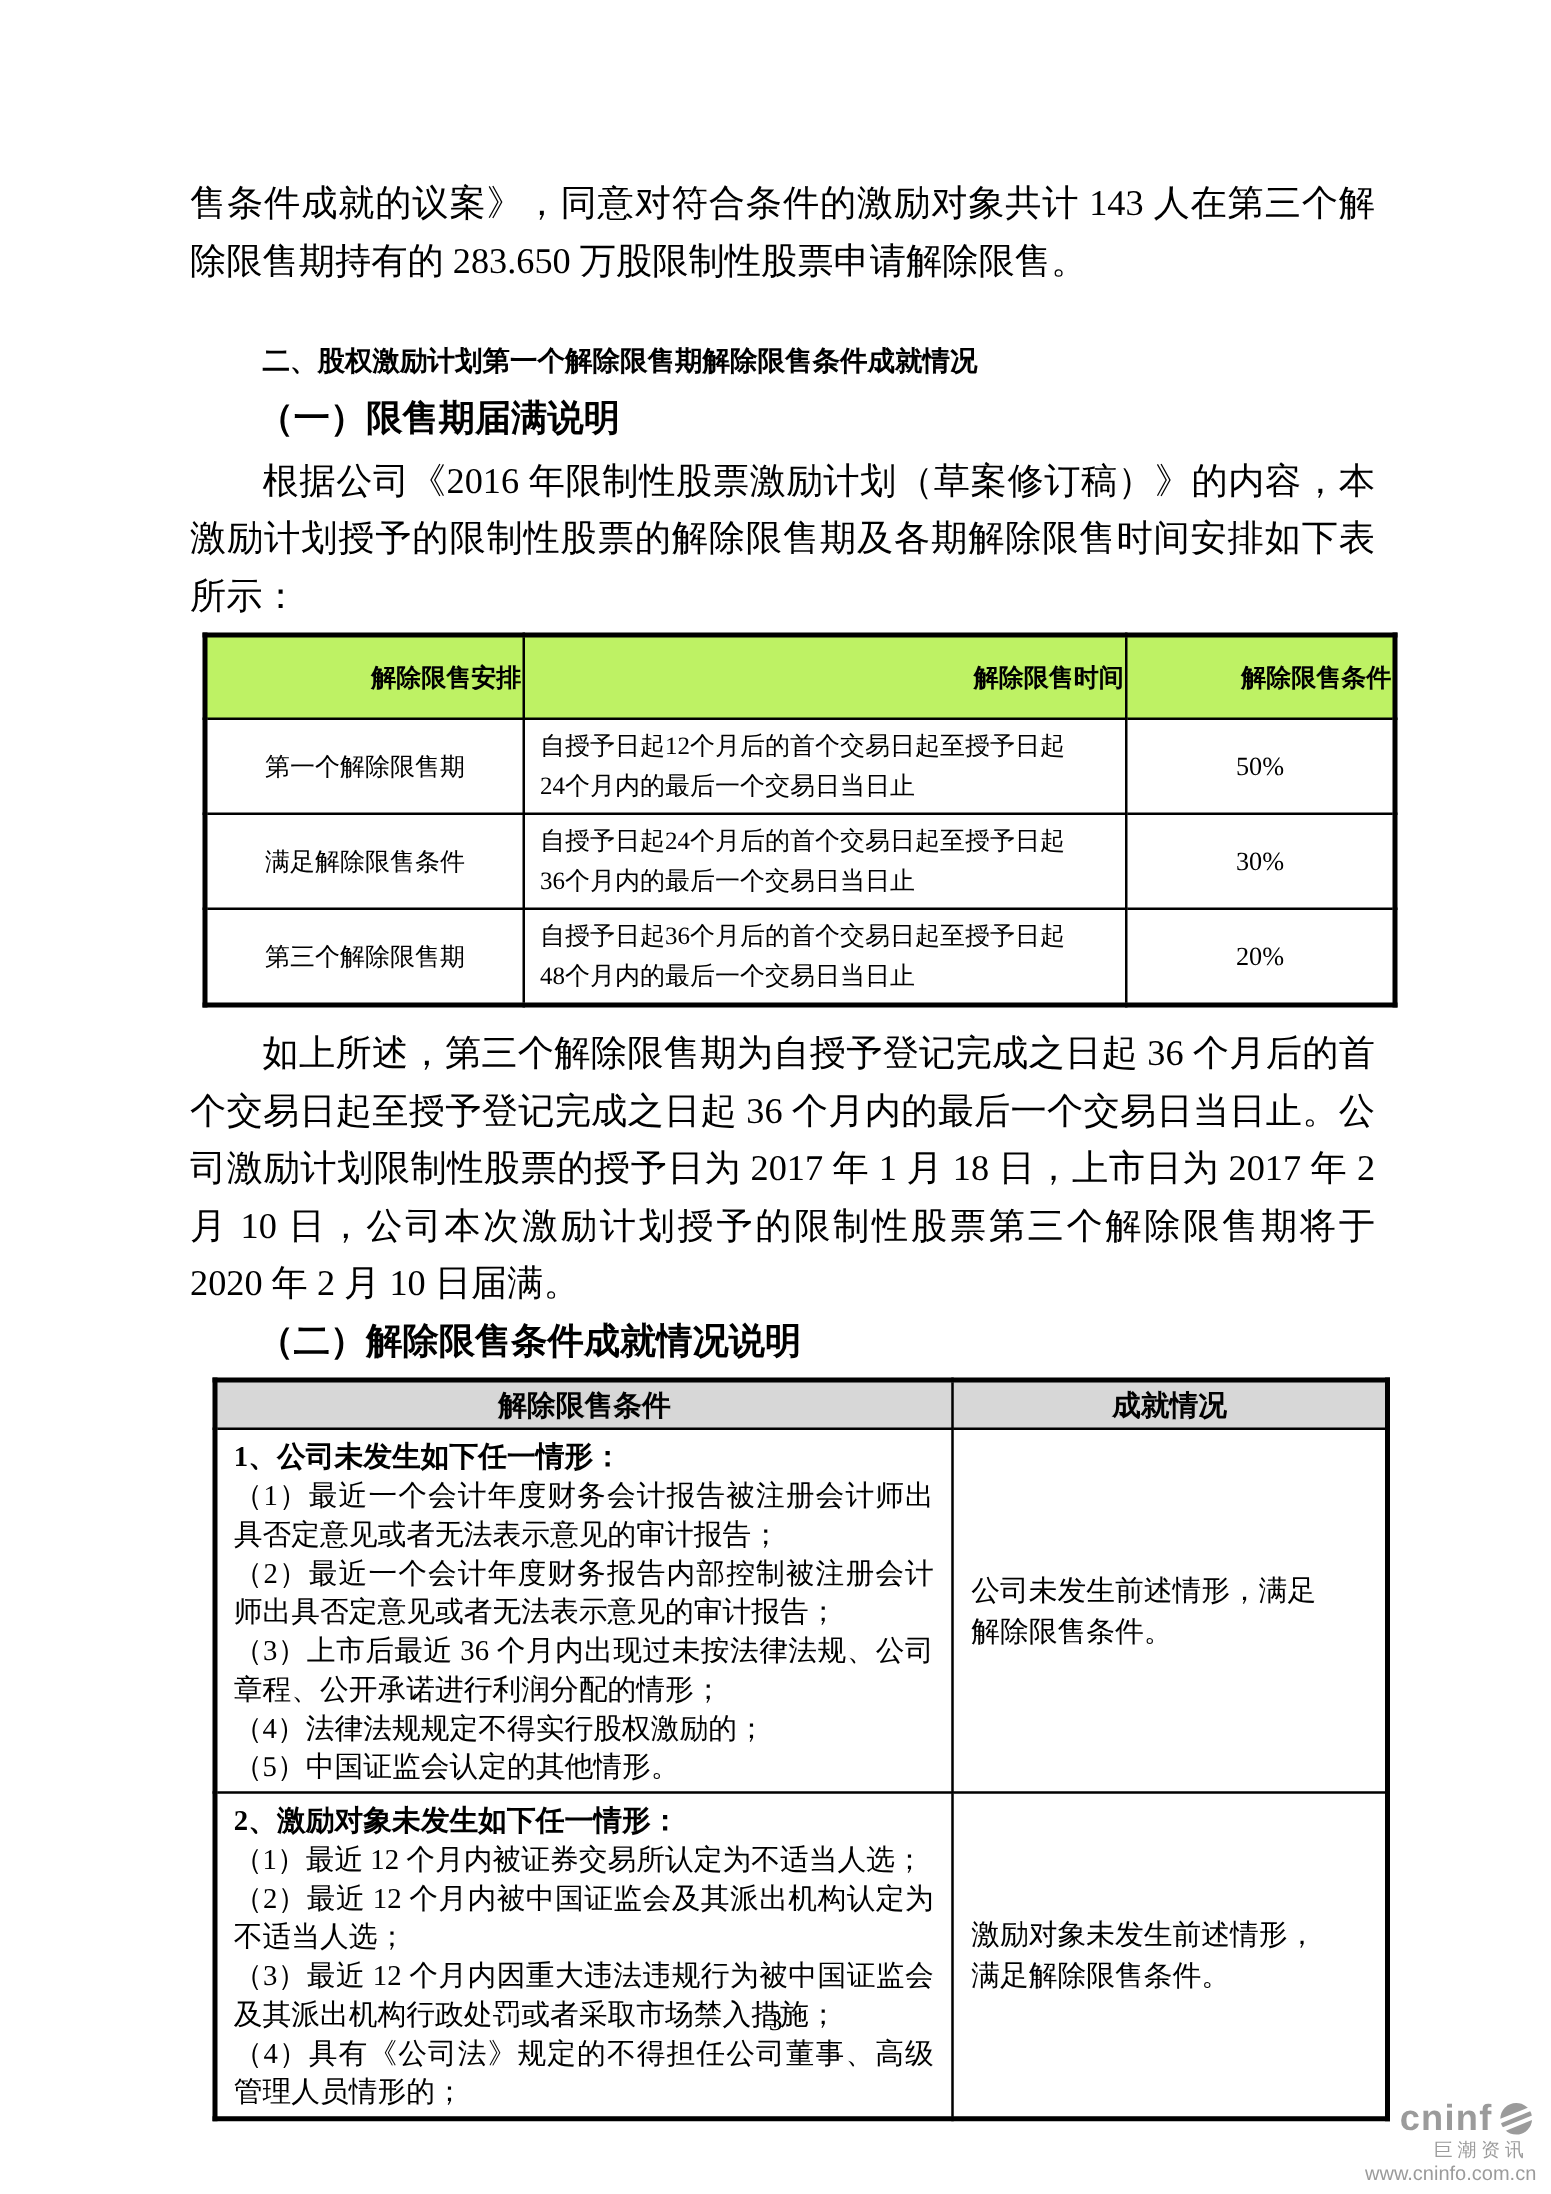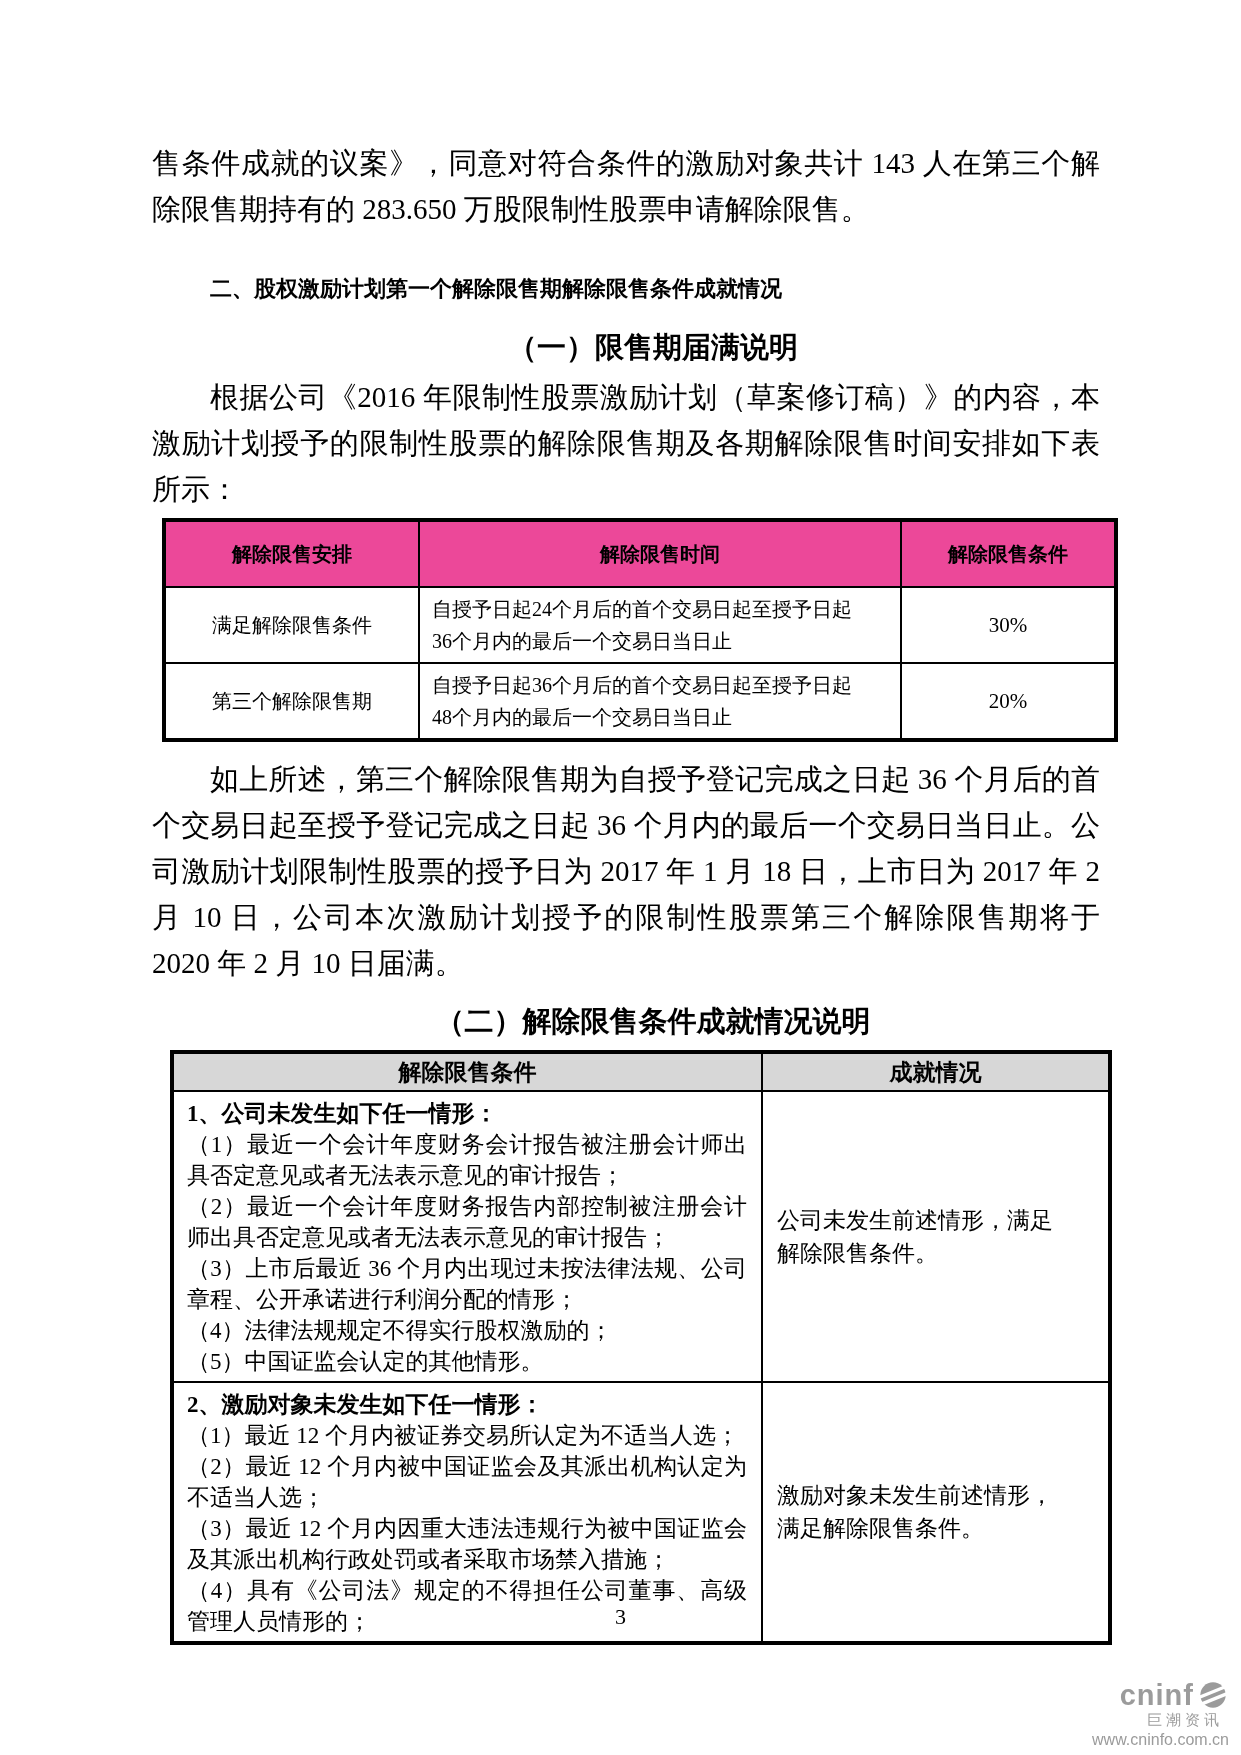--- a/index.html
+++ b/index.html
@@ -32,44 +32,43 @@
     line-height: 46px;
     text-indent: 58px;
     margin-top: 34px;
   }
   .h3 {
     font-family: "Liberation Sans", sans-serif;
     font-weight: bold;
     font-size: 29px;
     line-height: 46px;
     text-indent: 54px;
-    margin-top: 12px;
-    text-align: center;
+    margin-top: 0;
   }
   .mt4 { margin-top: 4px; }
   .mt14 { margin-top: 14px; }
 
   
   table.schedule {
     border-collapse: collapse;
     table-layout: fixed;
     width: 938px;
     margin: 6px 0 0 10px;
     border: 4px solid #000;
   }
   table.schedule th, table.schedule td {
     border: 2px solid #000;
   }
   table.schedule th {
-    background: #ec4899;
+    background: #bef264;
     height: 62px;
     font-family: "Liberation Sans", sans-serif;
     font-weight: bold;
     font-size: 20px;
-    text-align: center;
+    text-align: right;
     vertical-align: middle;
   }
   .sch-c1 { width: 250px; }
   .sch-c2 { width: 478px; }
   .sch-c3 { width: 210px; }
   td.period {
     font-size: 20px;
     text-align: center;
     vertical-align: middle;
     height: 72px;
@@ -187,20 +186,25 @@
 
   <table class="schedule">
     <thead>
       <tr>
         <th class="sch-c1">解除限售安排</th>
         <th class="sch-c2">解除限售时间</th>
         <th class="sch-c3">解除限售条件</th>
       </tr>
     </thead>
     <tbody>
+      <tr>
+        <td class="period">第一个解除限售期</td>
+        <td class="time">自授予日起12个月后的首个交易日起至授予日起24个月内的最后一个交易日当日止</td>
+        <td class="ratio">50%</td>
+      </tr>
       <tr>
         <td class="period">满足解除限售条件</td>
         <td class="time">自授予日起24个月后的首个交易日起至授予日起36个月内的最后一个交易日当日止</td>
         <td class="ratio">30%</td>
       </tr>
       <tr>
         <td class="period">第三个解除限售期</td>
         <td class="time">自授予日起36个月后的首个交易日起至授予日起48个月内的最后一个交易日当日止</td>
         <td class="ratio">20%</td>
       </tr>

